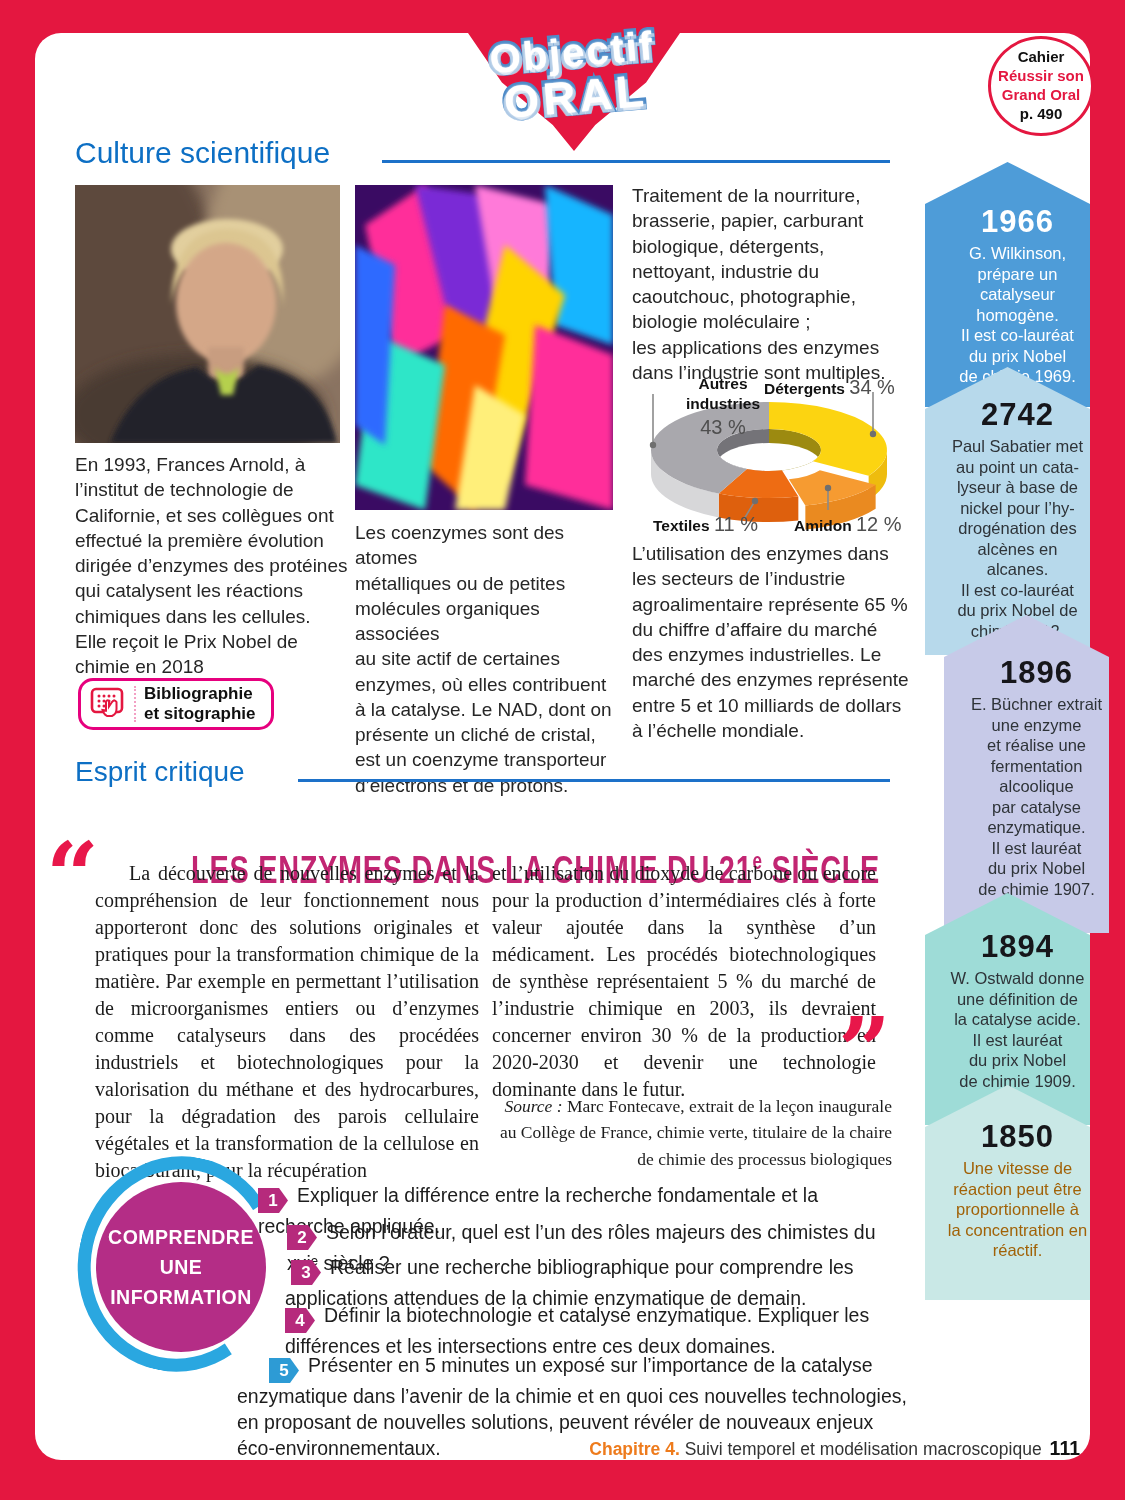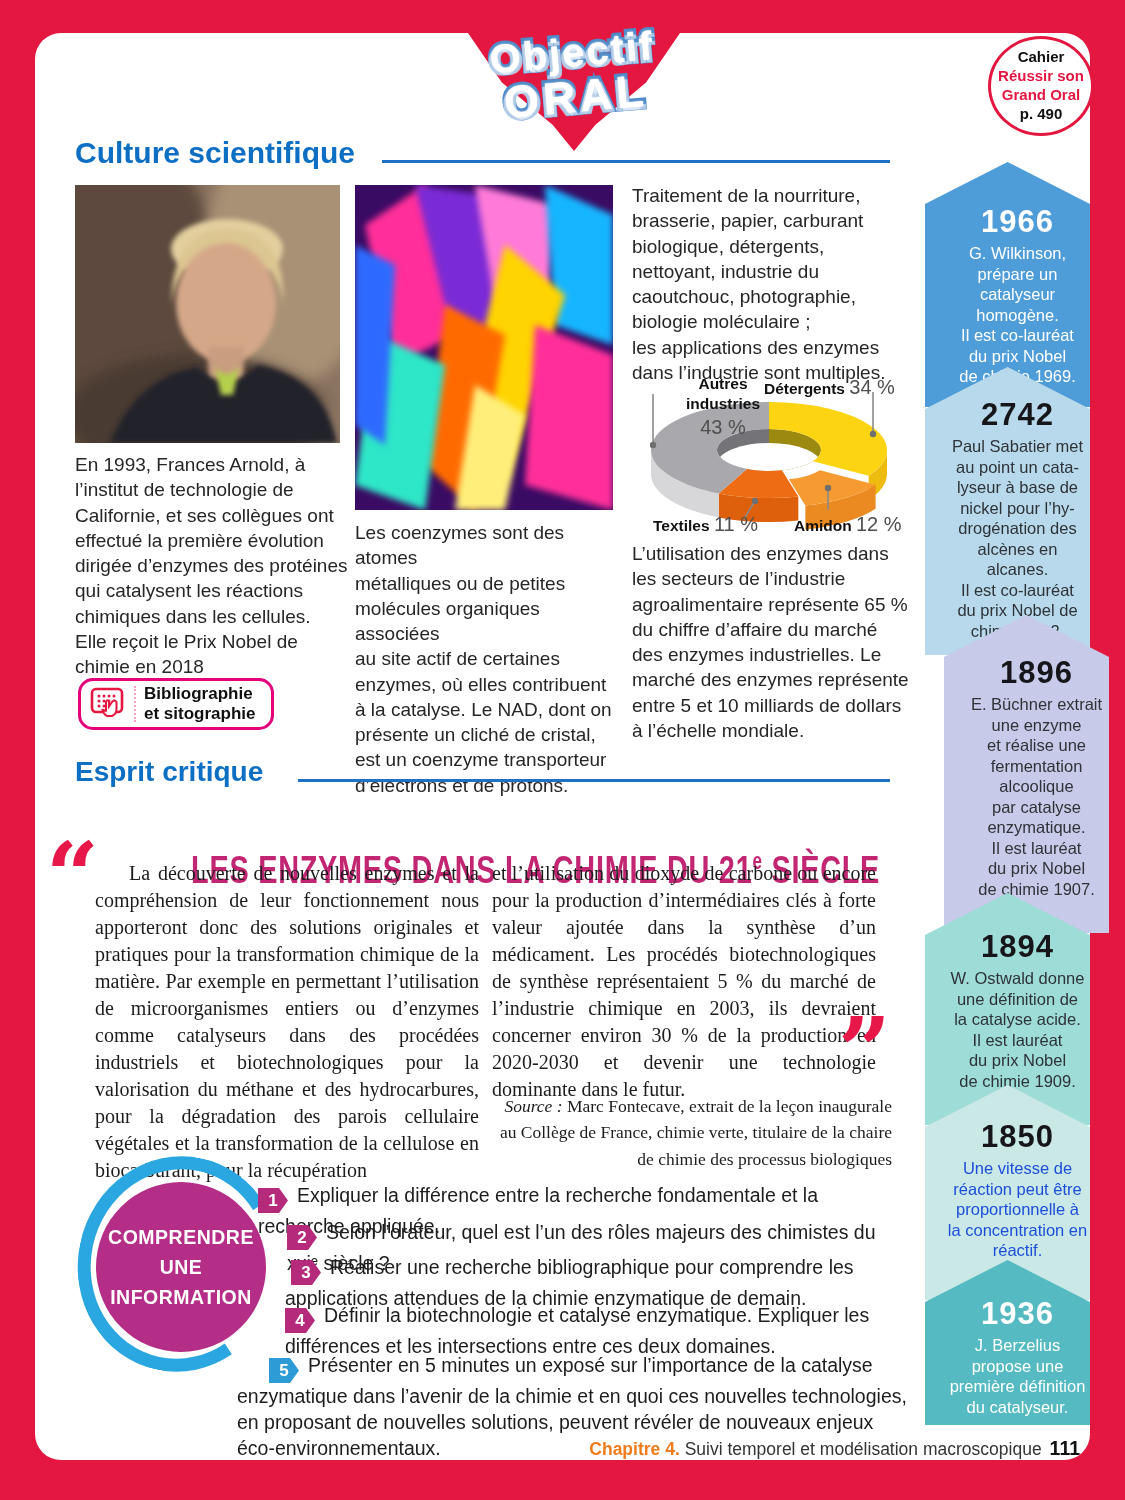--- a/index.html
+++ b/index.html
@@ -32,21 +32,21 @@
   .cahier {
     position:absolute; left:988px; top:36px; width:106px; height:100px;
     background:#fff; border:3.5px solid #e41740; border-radius:50%;
     display:flex; flex-direction:column; align-items:center; justify-content:center;
     font-weight:700; font-size:15px; line-height:1.26; text-align:center;
   }
   .cahier .blk { color:#101010; }
   .cahier .red { color:#e41740; }
 
   
-  .sec-title { position:absolute; color:#0d6fc4; font-weight:700; }
+  .sec-title { position:absolute; color:#0d6fc4; font-weight:400; }
   .rule { position:absolute; height:0; border-top:3px solid #1d71c9; }
 
   
   .cap {
     position:absolute; font-size:19px; line-height:1.33; color:#262626; white-space:pre-line;
   }
   .photo-svg, .crystal-svg { position:absolute; display:block; }
 
   .biblio {
     position:absolute; left:78px; top:678px; width:196px; height:52px;
@@ -319,32 +319,25 @@
       <div class="tl-year" style="color: rgb(22, 22, 26);">1894</div>
       <div class="tl-text" style="color: rgb(46, 51, 56);">W. Ostwald donne
 une définition de
 la catalyse acide.
 Il est lauréat
 du prix Nobel
 de chimie 1909.</div>
     </div>
     <div class="tl-block" style="top: 1085px; height: 215px; background: rgb(201, 232, 230); padding-top: 34px;">
       <div class="tl-year" style="color: rgb(22, 22, 26);">1850</div>
-      <div class="tl-text" style="color: #1d4ed8;">Une vitesse de
+      <div class="tl-text" style="color: #a16207;">Une vitesse de
 réaction peut être
 proportionnelle à
 la concentration en
 réactif.</div>
-    </div>
-    <div class="tl-block" style="top: 1260px; height: 165px; background: rgb(85, 186, 193); padding-top: 36px;">
-      <div class="tl-year" style="color: rgb(255, 255, 255);">1936</div>
-      <div class="tl-text" style="color: rgb(255, 255, 255);">J. Berzelius
-propose une
-première définition
-du catalyseur.</div>
     </div>
   </div>
 
 <h2 class="sec-title" style="left:75px; top:756px; font-size:28px;">Esprit critique</h2>
 <div class="rule" style="left:298px; top:779px; width:592px;"></div>
 
 <div class="headline-wrap">
   <span class="headline"><span>LES ENZYMES DANS LA CHIMIE DU 21</span><sup>e</sup><span> SIÈCLE</span></span>
 </div>
 

